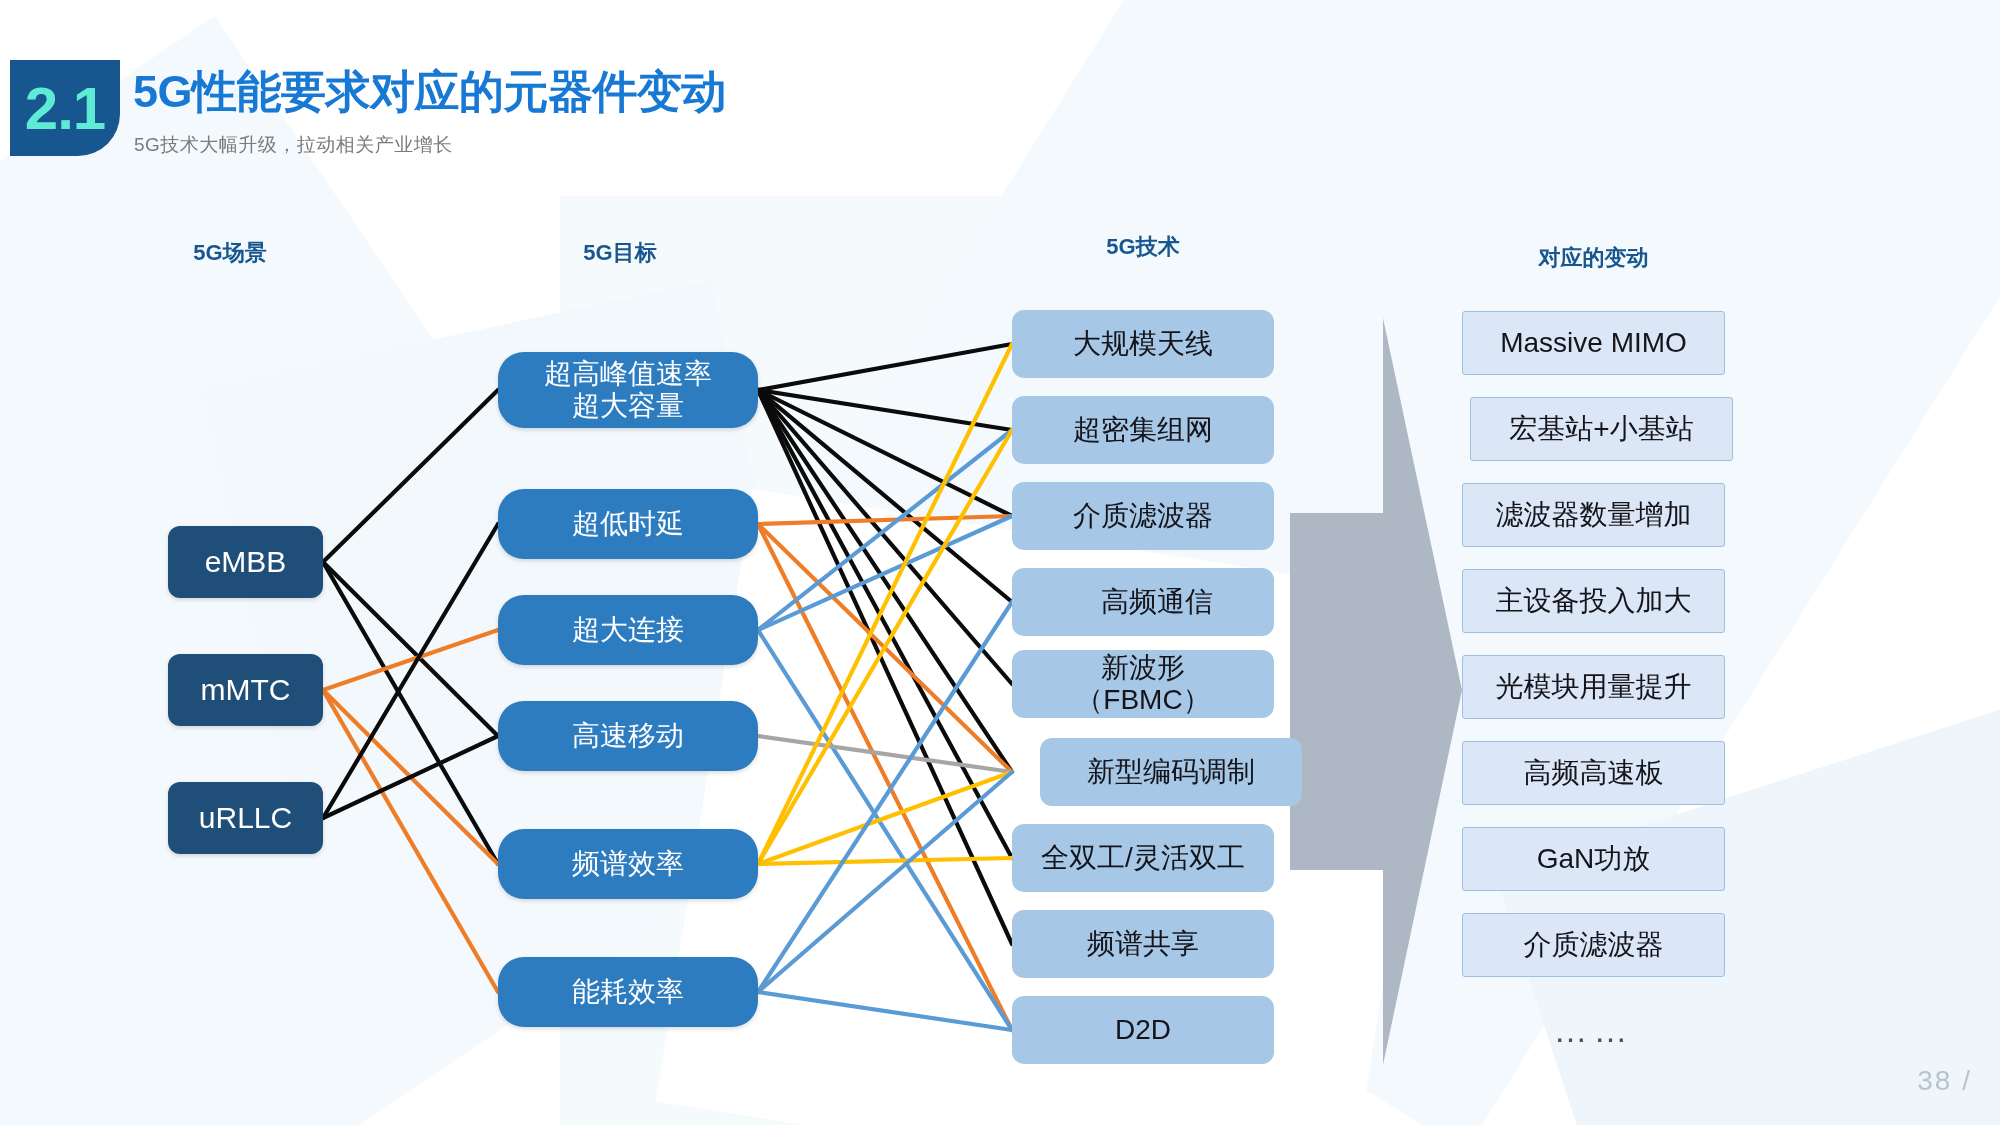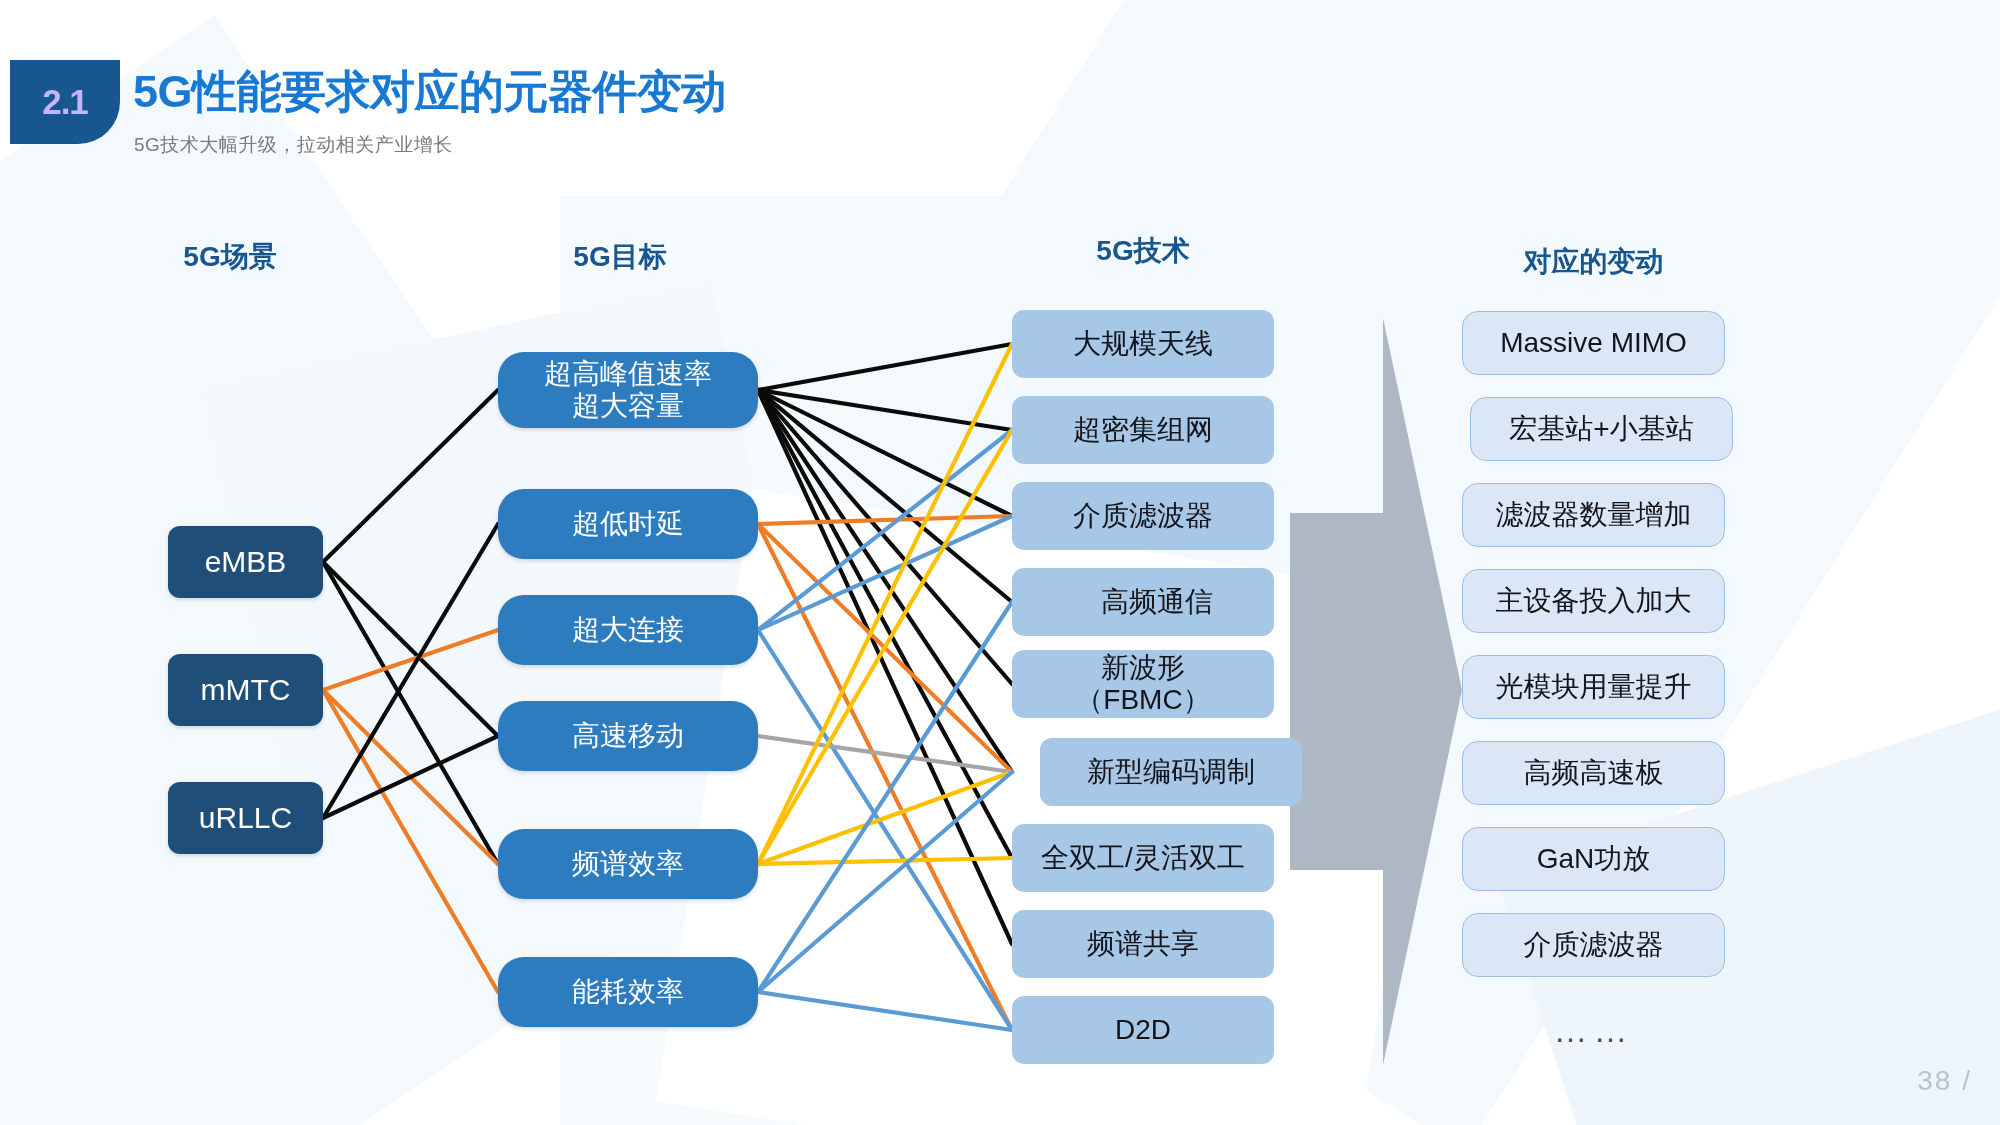--- a/index.html
+++ b/index.html
@@ -32,39 +32,39 @@
     transform:rotate(9deg);
   }
   .bg-soft-1{
     top:330px;left:240px;width:520px;height:420px;background:#f2f8fc;
     transform:rotate(-12deg);
   }
 
   
   #header{position:absolute;top:0;left:0;width:2000px;height:190px;z-index:5;}
   #section-badge{
-    position:absolute;left:10px;top:60px;width:110px;height:84px;
-    background:#17568f;color:#c4b5fd;
+    position:absolute;left:10px;top:60px;width:110px;height:96px;
+    background:#17568f;color:#5eead4;
     border-bottom-right-radius:42px;
     display:flex;align-items:center;justify-content:center;
-    font-size:35px;font-weight:bold;letter-spacing:-1px;
+    font-size:60px;font-weight:bold;letter-spacing:-1px;
   }
   #page-title{
     position:absolute;left:133px;top:62px;
     font-size:45px;font-weight:bold;color:#1779d4;letter-spacing:-0.5px;
     white-space:nowrap;
   }
   #page-subtitle{
     position:absolute;left:134px;top:132px;
     font-size:19px;color:#7b7b7b;white-space:nowrap;letter-spacing:0.5px;
   }
 
   
   .col-heading{
-    position:absolute;z-index:6;color:#17568f;font-size:28px;font-weight:bold;
+    position:absolute;z-index:6;color:#17568f;font-size:22px;font-weight:bold;
     text-align:center;white-space:nowrap;
   }
 
   
   #wires{position:absolute;left:0;top:0;width:2000px;height:1125px;z-index:3;}
 
   
   .node{
     position:absolute;z-index:6;display:flex;align-items:center;
     justify-content:center;text-align:center;box-sizing:border-box;
@@ -80,21 +80,21 @@
     font-size:28px;width:260px;height:70px;
     box-shadow:0 2px 4px rgba(0,0,0,0.14);
   }
   .node.goal.two-line{height:76px;font-size:28px;}
   .node.tech{
     background:#a6c7e6;color:#14141a;border-radius:12px;
     font-size:28px;width:262px;height:68px;
   }
   .node.change{
     background:#dbe7f6;color:#14141a;border:1.6px solid #9dbfe3;
-    border-radius:16px;font-size:28px;width:263px;height:64px;
+    border-radius:3px;font-size:28px;width:263px;height:64px;
   }
   .node.change.ellipsis{
     background:transparent;border:none;color:#4e4e4e;font-size:34px;
     letter-spacing:6px;
   }
   .node .line2{display:block;}
 
   
   #page-number{
     position:absolute;right:28px;bottom:28px;z-index:7;

